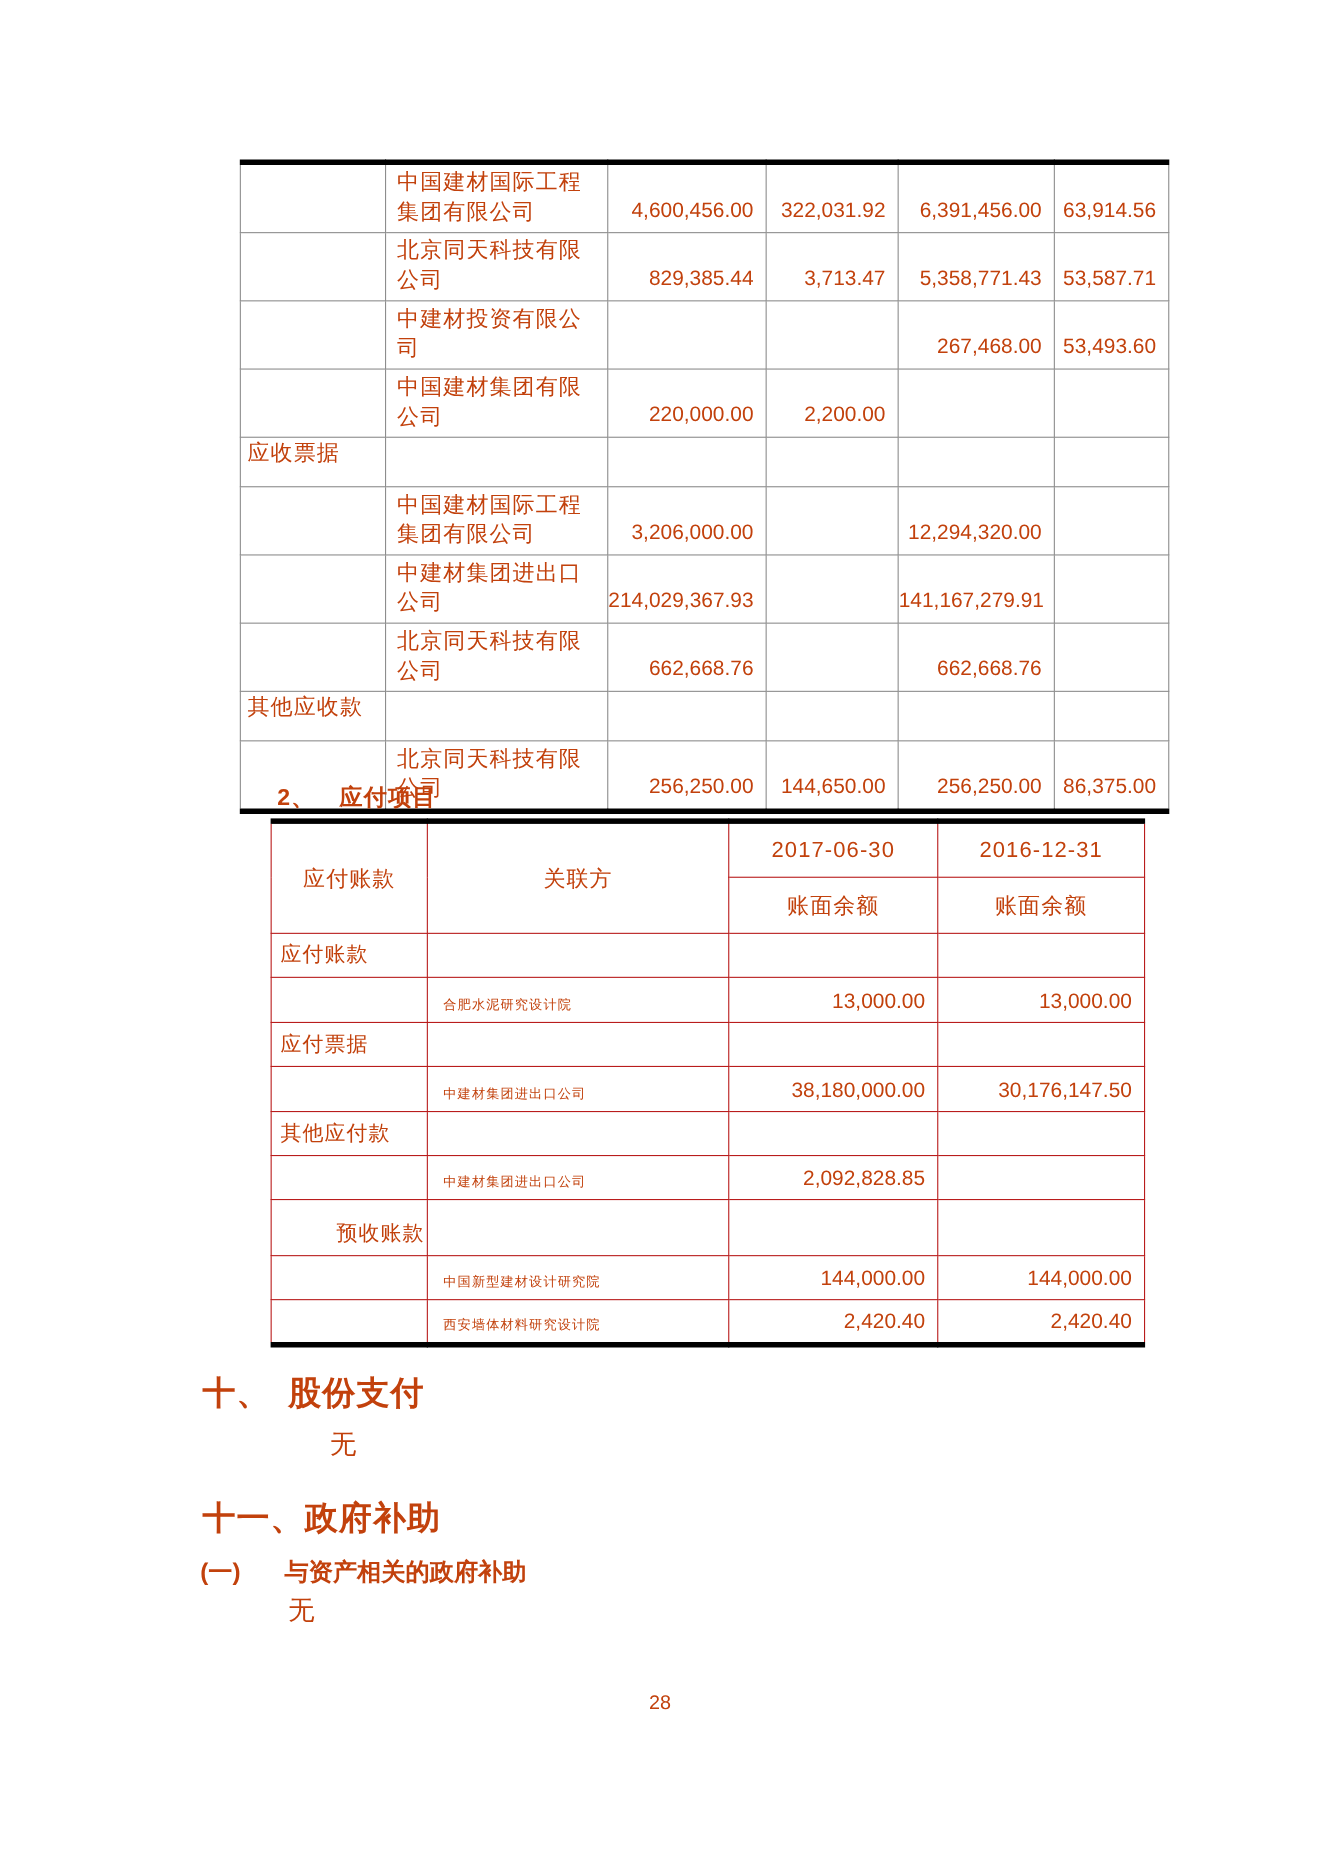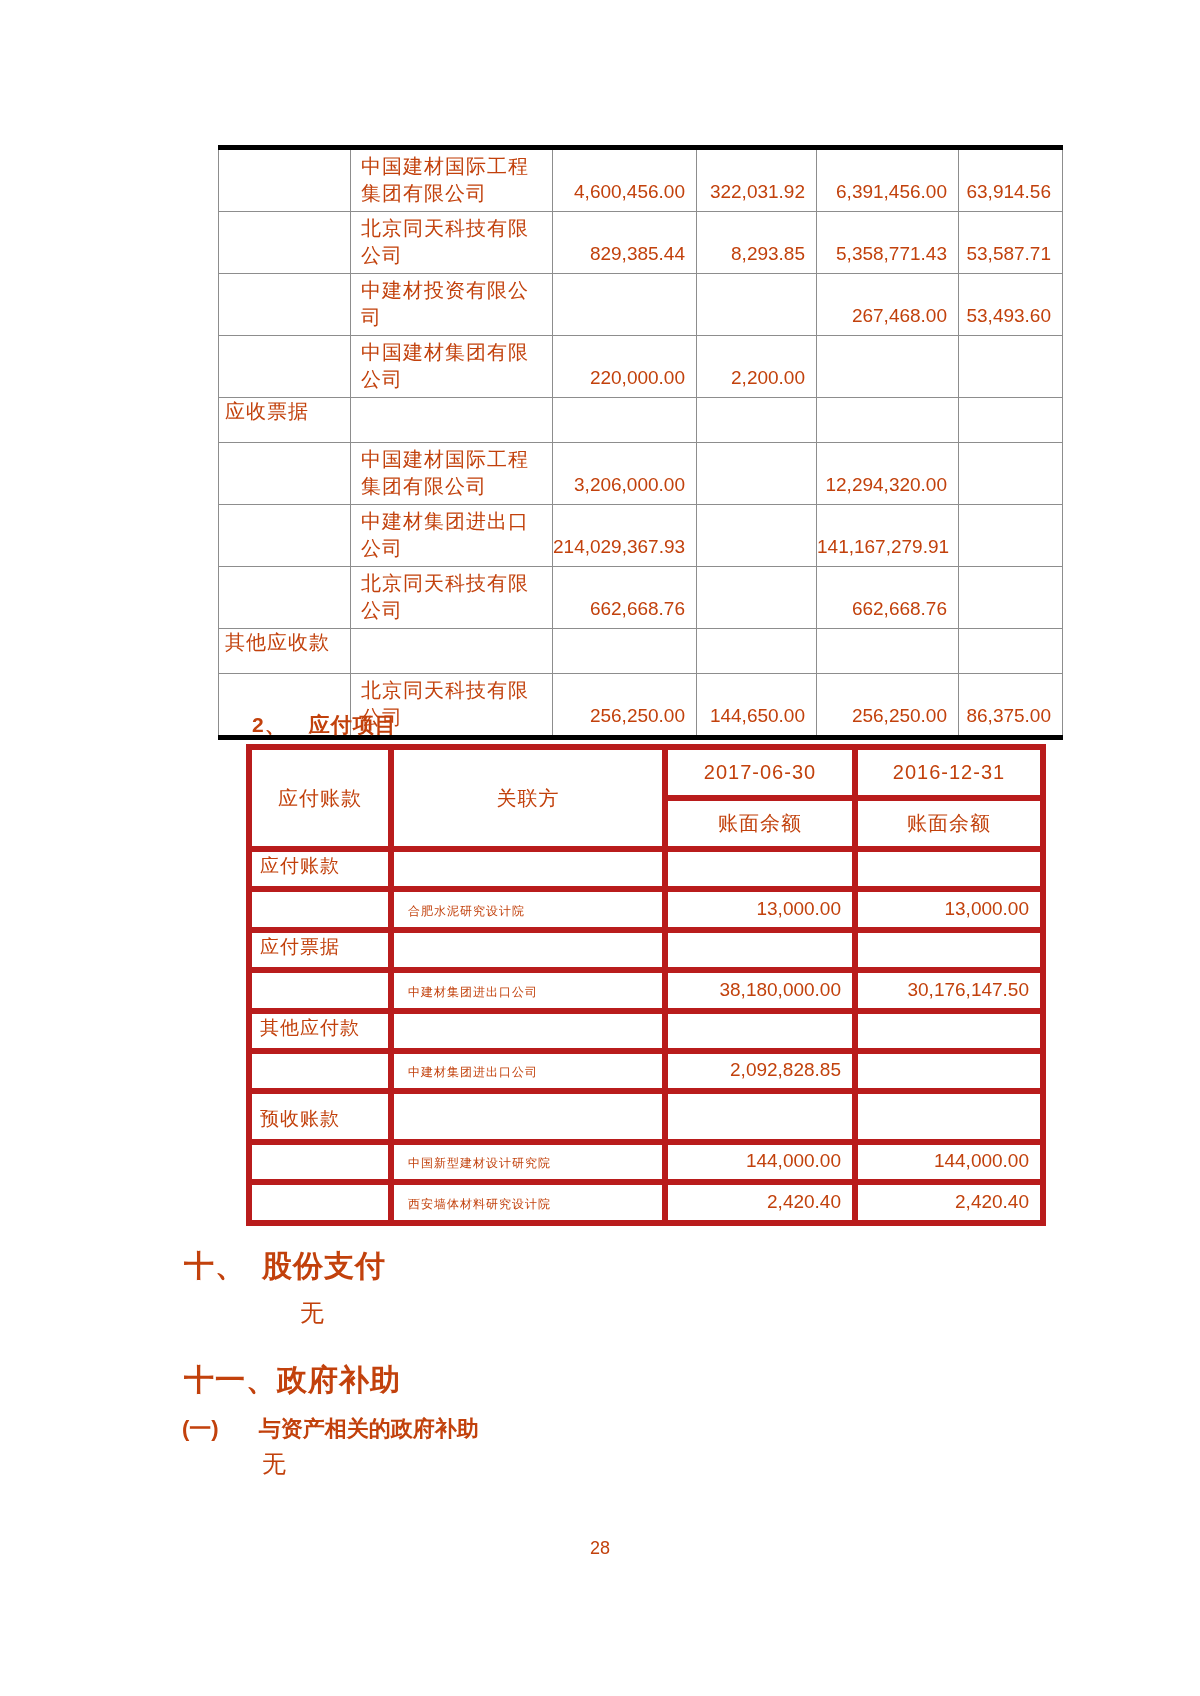--- a/index.html
+++ b/index.html
@@ -41,21 +41,21 @@
     font-size:21px;font-weight:bold;letter-spacing:1px;
   }
   .sec2-heading .sec-label{margin-right:22px;}
 
   
   .t2{
     left:246px;top:744px;width:794px;
     border-top:5px solid #000;
     border-bottom:5px solid #000;
   }
-  .t2 th,.t2 td{border:6px solid #b91c1c;font-weight:normal;}
+  .t2 th,.t2 td{border:1px solid #b91c1c;font-weight:normal;}
   .t2 th{
     font-size:20px;text-align:center;vertical-align:middle;letter-spacing:1px;
   }
   .t2 td.label{
     font-size:19px;vertical-align:bottom;
     padding:0 2px 7px 8px;letter-spacing:1px;
   }
   .t2 td.name{
     font-size:12px;vertical-align:bottom;
     padding:0 4px 7px 14px;letter-spacing:1px;
@@ -106,21 +106,21 @@
           <td class="name">中国建材国际工程集团有限公司</td>
           <td class="num">4,600,456.00</td>
           <td class="num">322,031.92</td>
           <td class="num">6,391,456.00</td>
           <td class="num">63,914.56</td>
         </tr>
         <tr style="height: 47px;">
           <td class="label"></td>
           <td class="name">北京同天科技有限公司</td>
           <td class="num">829,385.44</td>
-          <td class="num">8,293.85</td>
+          <td class="num">3,713.47</td>
           <td class="num">5,358,771.43</td>
           <td class="num">53,587.71</td>
         </tr>
         <tr style="height: 43px;">
           <td class="label"></td>
           <td class="name">中建材投资有限公司</td>
           <td class="num"></td>
           <td class="num"></td>
           <td class="num">267,468.00</td>
           <td class="num">53,493.60</td>
@@ -237,21 +237,21 @@
           <td class="name"></td>
           <td class="num"></td>
           <td class="num"></td>
         </tr>
         <tr style="height: 40px;">
           <td class="label"></td>
           <td class="name">中建材集团进出口公司</td>
           <td class="num">2,092,828.85</td>
           <td class="num"></td>
         </tr>
-        <tr style="height: 51px;">
+        <tr style="height: 51px; text-align: right;">
           <td class="label">预收账款</td>
           <td class="name"></td>
           <td class="num"></td>
           <td class="num"></td>
         </tr>
         <tr style="height: 40px;">
           <td class="label"></td>
           <td class="name">中国新型建材设计研究院</td>
           <td class="num">144,000.00</td>
           <td class="num">144,000.00</td>

